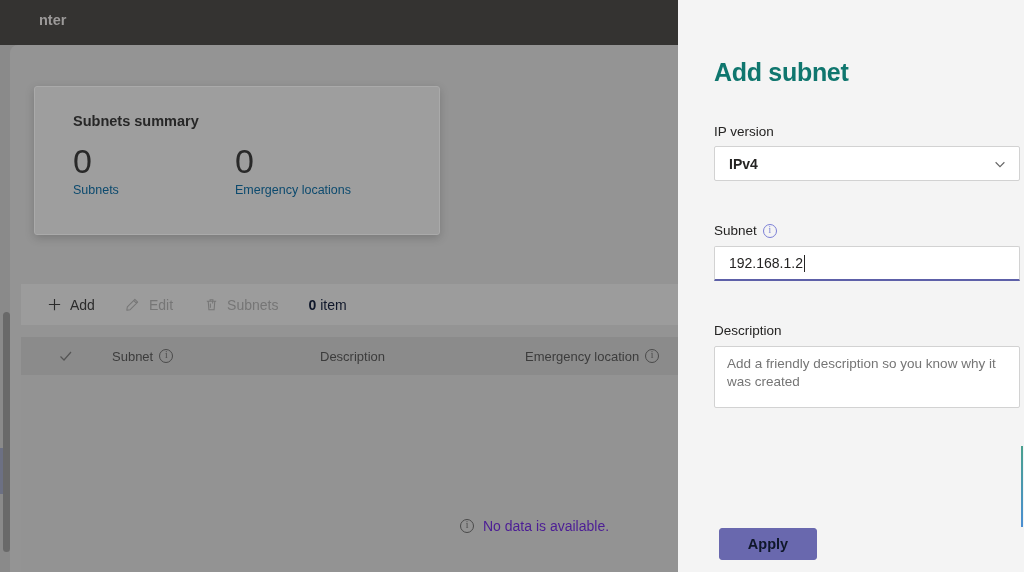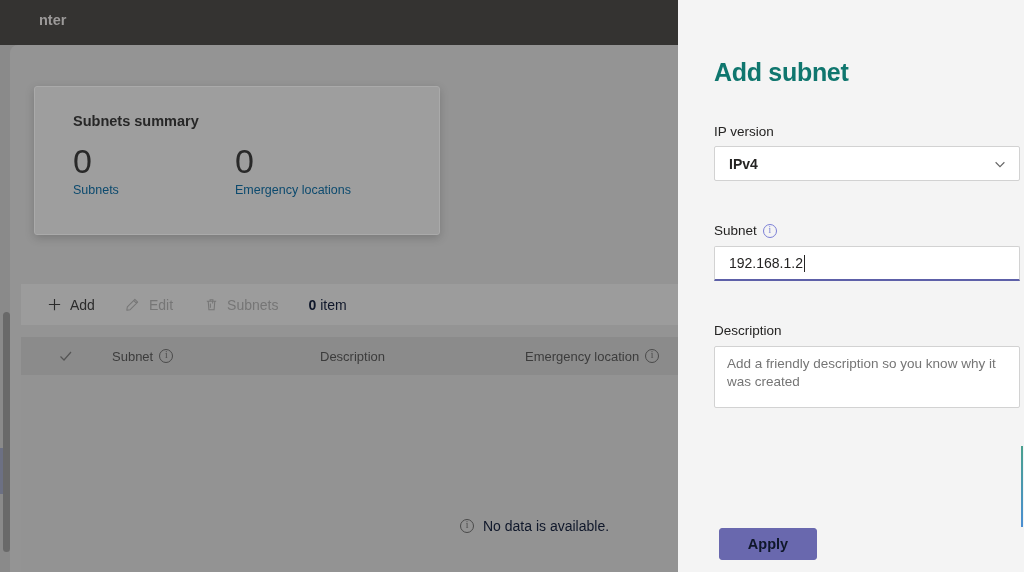--- a/index.html
+++ b/index.html
@@ -63,21 +63,21 @@
   .grid-header .sel-check{ position:absolute; left:37px; color:#555; }
   .grid-header .col{ position:absolute; display:flex; align-items:center; gap:6px; }
   .col.c0{ left:91px; } .col.c1{ left:299px; } .col.c2{ left:504px; }
   .grid-body{
     position:absolute; left:21px; top:375px; width:657px; height:197px;
     background:#939393;
   }
   .empty-msg{
     position:absolute; left:439px; top:143px;
     display:flex; align-items:center; gap:9px;
-    font-size:14px; color:#0f172a;
+    font-size:14px; color:#4c1d95;
   }
   .info-icon{
     display:inline-flex; width:14px; height:14px; border:1px solid currentColor;
     border-radius:50%; align-items:center; justify-content:center;
     font-size:9.5px; line-height:1; font-family:"Liberation Serif", serif;
     flex:0 0 auto;
   }
   .info-icon::before{ content:"i"; }
   .info-gray{ color:#4a4a4a; }
   .info-purple{ color:#7b7fd6; }

